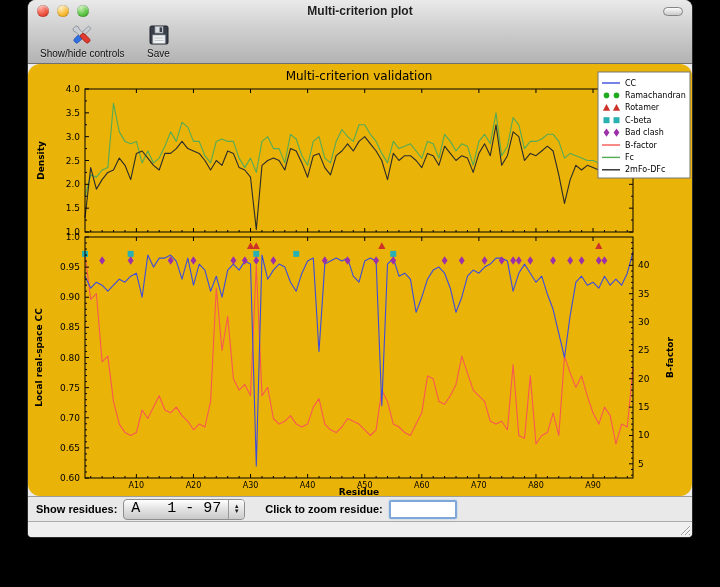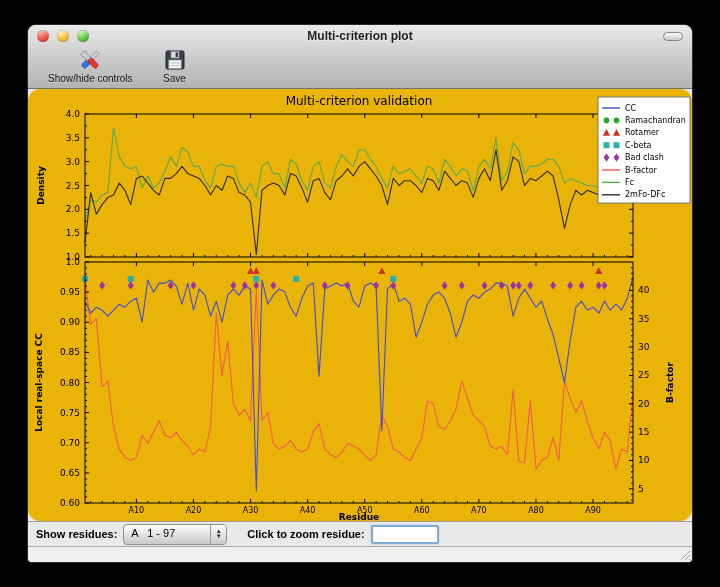--- a/index.html
+++ b/index.html
@@ -1,46 +1,46 @@
 <!DOCTYPE html>
 <html><head>
 <meta charset="utf-8">
 <style>
   html,body{margin:0;padding:0;}
   body{width:720px;height:587px;background:#000;overflow:hidden;
        font-family:"Liberation Sans",sans-serif;}
   .stage{position:relative;width:720px;height:587px;background:#000;}
-  .window{position:absolute;left:28px;top:25px;width:664px;height:537px;
+  .window{position:absolute;left:28px;top:0;width:664px;height:537px;
           border-radius:8px 8px 4px 4px;background:#ececec;
           box-shadow:0 0 0 1px #2c2c2c, 0 10px 24px rgba(0,0,0,.6);}
   .chrome{height:64px;border-radius:8px 8px 0 0;
           background:linear-gradient(180deg,#eaeaea 0%,#d2d2d2 40%,#b3b3b3 100%);
           border-bottom:1px solid #6f6f6f;box-sizing:border-box;position:relative;}
   .titlebar{height:22px;position:relative;}
   .lights{position:absolute;left:9px;top:5px;display:flex;gap:8px;}
   .tl{width:12px;height:12px;border-radius:50%;box-shadow:inset 0 0 1px rgba(0,0,0,.55), inset 0 2px 2px rgba(255,255,255,.55);}
   .tl.red{background:radial-gradient(circle at 35% 30%,#ffa094,#ea4a38 60%,#b93527);}
   .tl.yellow{background:radial-gradient(circle at 35% 30%,#ffeab0,#f6b529 60%,#cf951c);}
   .tl.green{background:radial-gradient(circle at 35% 30%,#c0eea9,#51c039 60%,#3a9427);}
   .title{position:absolute;left:0;right:0;top:0;height:22px;line-height:22px;text-align:center;
          font-size:12px;font-weight:bold;color:#1d1d1d;text-shadow:0 1px 0 rgba(255,255,255,.55);}
   .lozenge{position:absolute;right:9px;top:7px;width:20px;height:9px;border-radius:5px;
            border:1px solid #848484;background:linear-gradient(#fbfbfb,#c9c9c9);box-sizing:border-box;}
   .toolbar{height:42px;display:flex;align-items:flex-start;padding-left:12px;gap:22px;}
-  .tbtn{display:flex;flex-direction:column;align-items:center;cursor:default;margin-left:8px;}
+  .tbtn{display:flex;flex-direction:column;align-items:center;cursor:default;}
   .ticon{height:26px;display:flex;align-items:center;justify-content:center;}
   .tlabel{font-size:10px;color:#101010;margin-top:0px;text-shadow:0 1px 0 rgba(255,255,255,.4);}
   .figure{width:664px;height:432px;background:#eab308;border-radius:12px;}
   .controlsbar{height:26px;background:#e9e9e9;border-top:1px solid #9c9c9c;border-bottom:1px solid #ababab;
                box-sizing:border-box;display:flex;align-items:center;padding-left:8px;}
   .clabel{font-size:11px;font-weight:bold;color:#000;}
   .zoomlbl{margin-left:20px;}
   .popup{display:flex;align-items:stretch;height:19px;border:1px solid #8e8e8e;border-radius:4px;
          background:linear-gradient(#ffffff,#e4e4e4 45%,#c9c9c9);margin-left:6px;box-shadow:inset 0 1px 0 #fff;}
-  .popup-value{padding:0 7px;font-size:11px;line-height:17px;white-space:pre;min-width:72px;color:#000;}
+  .popup-value{padding:0 7px;font-size:15px;line-height:17px;white-space:pre;min-width:72px;color:#000;font-family:Liberation Mono, monospace;}
   .stepper{width:15px;display:flex;flex-direction:column;align-items:center;justify-content:center;
            border-left:1px solid #9a9a9a;background:linear-gradient(#fbfbfb,#cccccc);
            border-radius:0 3px 3px 0;color:#1a1a1a;}
   .stepper span{font-size:6px;line-height:5px;}
   .zoominput{width:60px;height:13px;margin-left:6px;border:2px solid #7fa8d9;border-radius:2px;
              background:#fff;font-size:11px;outline:none;box-shadow:0 0 2px #9dc1e8;}
   .statusbar{height:15px;background:#efefef;font-size:10px;line-height:14px;color:#1c1c1c;
              padding-left:8px;position:relative;border-radius:0 0 4px 4px;}
   .grip{position:absolute;right:1px;bottom:1px;}
 </style>

